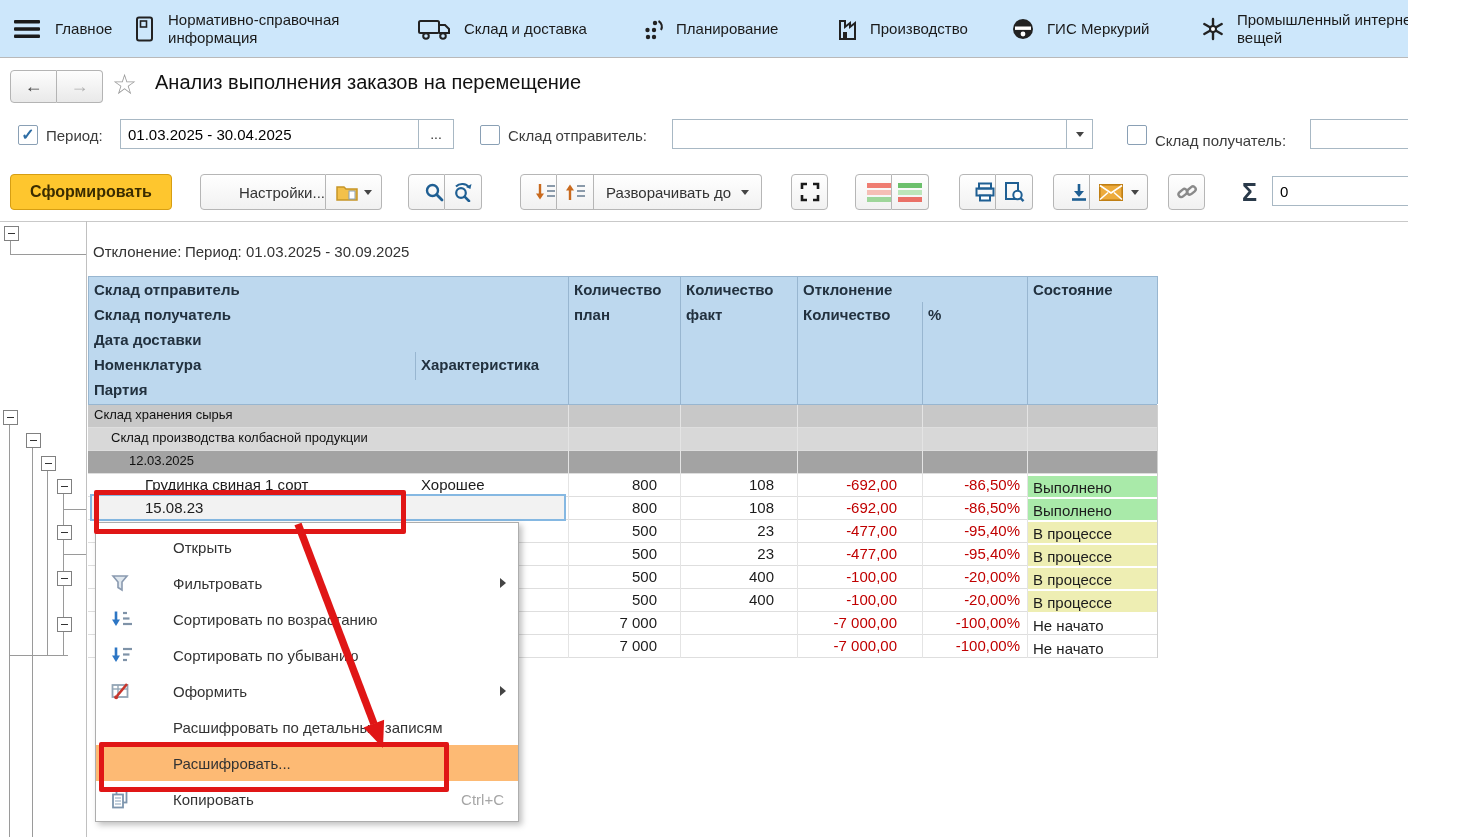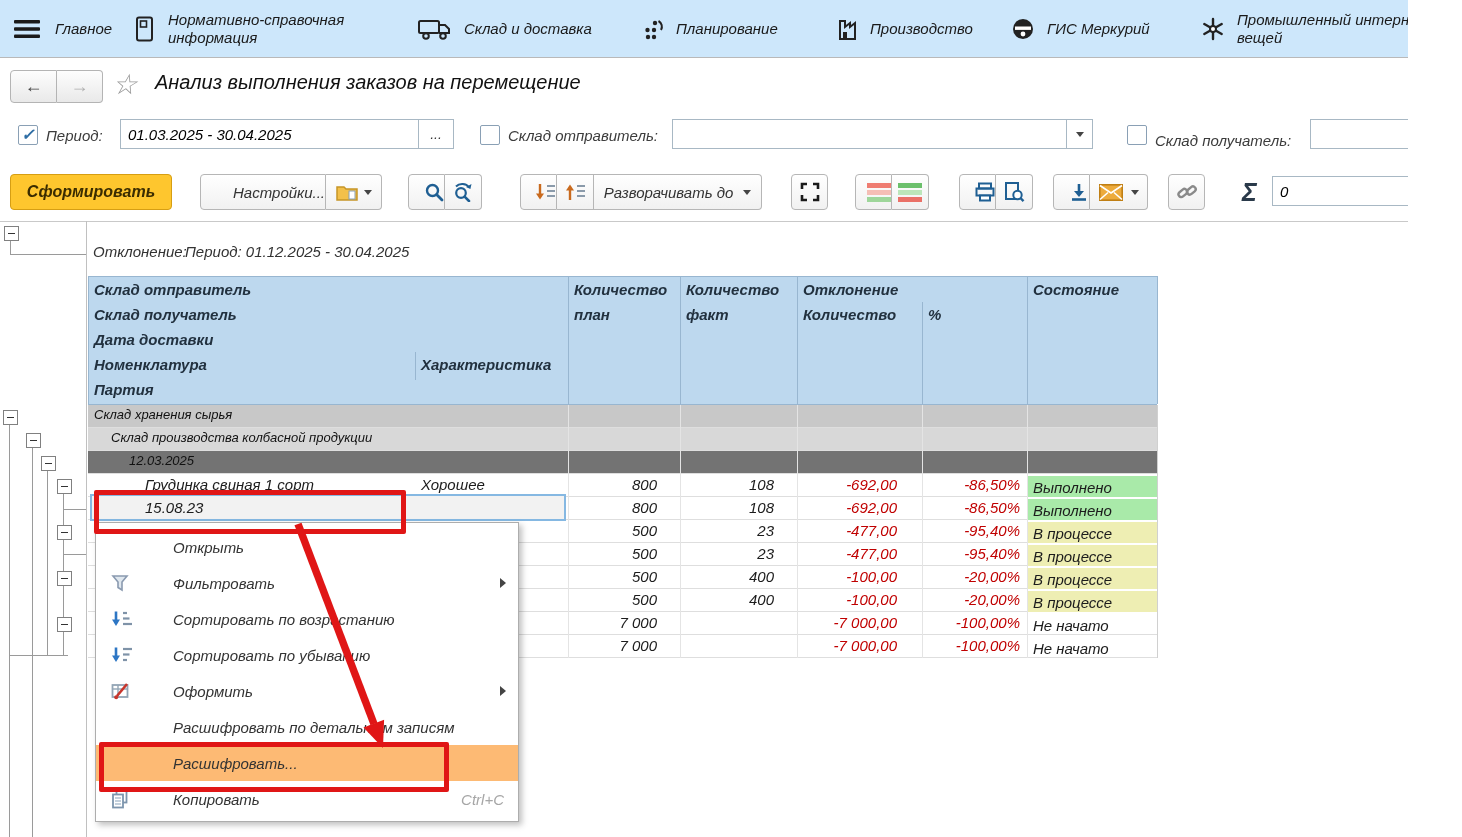--- a/index.html
+++ b/index.html
@@ -1,17 +1,17 @@
 <!DOCTYPE html>
 <html lang="ru"><head>
 <meta charset="utf-8">
 <style>
   html,body{margin:0;padding:0;}
   body{font-family:"Liberation Sans", sans-serif; background:#fff;}
-  .screen{position:relative;width:1408px;height:837px;background:#fff;overflow:hidden;cursor:default;font-style:italic;}
+  .screen{position:relative;width:1408px;height:837px;background:#fff;overflow:hidden;cursor:default;}
 
   
   .topbar{position:absolute;left:0;top:0;width:1462px;height:57px;background:#cde7fb;border-bottom:1px solid #b9b9b9;}
   .tb-item{position:absolute;top:0;height:57px;display:flex;align-items:center;gap:12px;font-size:15px;color:#1a1a1a;}
   .tb-label{line-height:18px;}
   .tb-wrap{max-width:200px;}
 
   
   .navgroup{position:absolute;left:10px;top:70px;display:flex;}
   .navbtn{width:45px;height:31px;border:1px solid #b4b4b4;background:linear-gradient(#fdfdfd,#e9e9e9);
@@ -50,21 +50,21 @@
   .gline{background:#e4e4e4;}
   .hbord{background:#98b6d0;}
   .params{position:absolute;top:243px;font-size:15px;color:#333;}
   .hdr-bg{position:absolute;left:88px;top:276px;width:1069px;height:128px;background:#bdd8ee;}
   .hcell{position:absolute;font-size:15px;font-weight:600;color:#22313f;}
   .row{position:absolute;left:88px;width:1069px;height:23px;background:#fff;border-bottom:1px solid #dedede;box-sizing:border-box;font-size:15px;color:#1c1c1c;}
   .row .cell{position:absolute;top:2px;white-space:nowrap;}
   .grow{font-size:13px;color:#111;}
   .g0{background:#c8c8c8;}
   .g1{background:#d8d8d8;}
-  .g2{background:#737373;}
+  .g2{background:#a3a3a3;}
   .num{text-align:right;}
   .neg{color:#c00000;}
   .status{top:0;height:23px;display:flex;align-items:center;padding-left:6px;box-sizing:border-box;}
   .st-done{background:#a9eaa9;}
   .st-progress{background:#eeeeb3;}
   .treebox{position:absolute;width:13px;height:13px;background:#fff;border:1px solid #808080;z-index:3;
            display:flex;align-items:center;justify-content:center;}
   .treebox i{display:block;width:7px;height:1px;background:#333;}
   .selcell{position:absolute;left:90px;top:494px;width:476px;height:27px;background:#f2f2f2;border:2px solid #85b8e2;
            box-sizing:border-box;z-index:5;font-size:15px;color:#1c1c1c;}
@@ -320,21 +320,21 @@
   <div class="hline" style="left:0;top:221px;width:1462px;"></div>
   <div class="vline" style="left:86px;top:221px;height:616px;background:#c0c0c0;"></div>
 
   <div class="treebox" style="left:4px;top:226px;">
       <i></i>
     </div>
   <div class="vline tline" style="left:10px;top:239px;height:15px;"></div>
   <div class="hline tline" style="left:10px;top:254px;width:76px;"></div>
 
   <div class="params" style="left:93px;">Отклонение:</div>
-  <div class="params" style="left:185px;">Период: 01.12.2025 - 30.04.2025</div>
+  <div class="params" style="left:185px;">Период: 01.03.2025 - 30.09.2025</div>
 
   <div class="hdr-bg"></div>
   <div class="hcell" style="left:94px;top:281px;">Склад отправитель</div>
   <div class="hcell" style="left:94px;top:306px;">Склад получатель</div>
   <div class="hcell" style="left:94px;top:331px;">Дата доставки</div>
   <div class="hcell" style="left:94px;top:356px;">Номенклатура</div>
   <div class="hcell" style="left:94px;top:381px;">Партия</div>
   <div class="hcell" style="left:421px;top:356px;">Характеристика</div>
   <div class="hcell" style="left:574px;top:281px;">Количество</div>
   <div class="hcell" style="left:574px;top:306px;">план</div>

